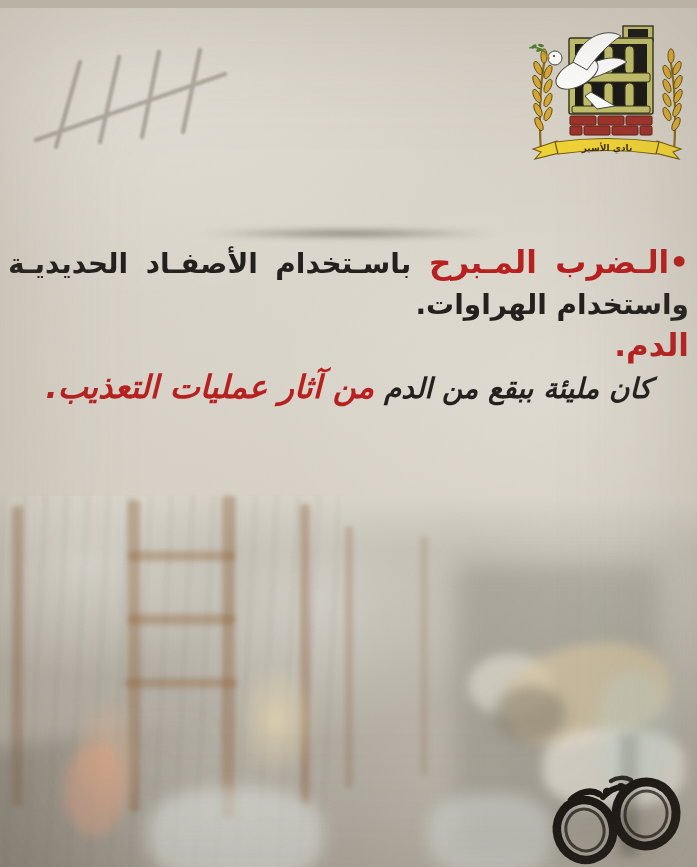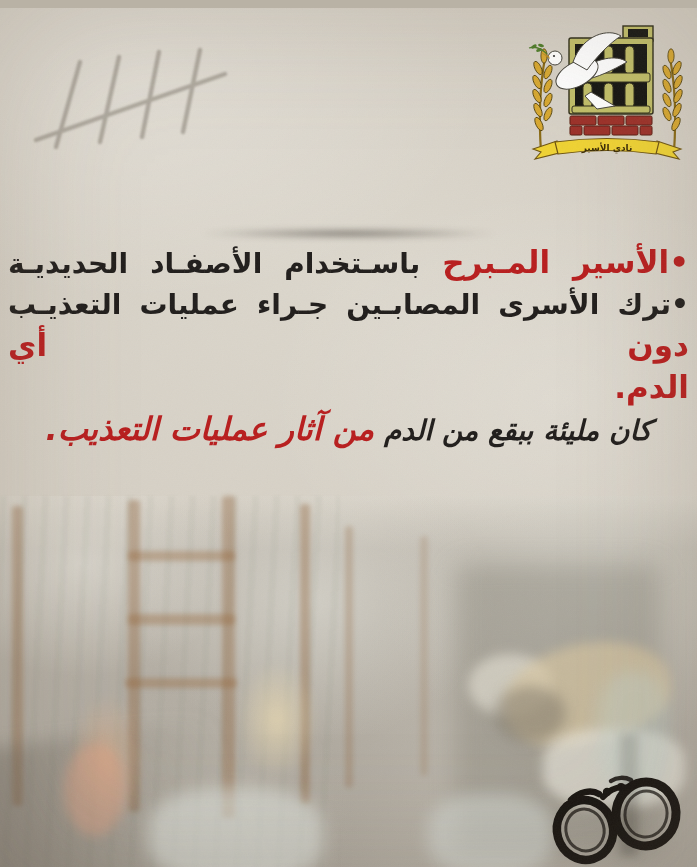--- a/index.html
+++ b/index.html
@@ -198,26 +198,25 @@
       <circle cx="30" cy="40" r="7" fill="#ffffff" stroke="#44423a" stroke-width="1"></circle>
       <path d="M24 38 L15 34 L25 41 Z" fill="#b98c28"></path>
       <circle cx="29" cy="38" r="1.1" fill="#333"></circle>
     </g>
   </svg>
 
   <div class="title-shadow"></div>
 
   <div class="bullets">
     <div class="ln just">
-      <span class="red">•الأسير المـبرح</span>
+      <span class="red">•الـضرب المـبرح</span>
       <span>باسـتخدام الأصفـاد الحديديـة</span>
     </div>
-    <div class="ln just">
-      <span>•ترك الأسرى المصابـين جـراء عمليات التعذيـب</span>
-      <span class="red">دون أي</span>
+    <div class="ln start">
+      <span>واستخدام الهراوات.</span>
     </div>
     <div class="ln start">
       <span class="red">الدم.</span>
     </div>
     <div class="ln center">
       <span>كان مليئة ببقع من الدم</span>
       <span class="red-big">من آثار عمليات التعذيب.</span>
     </div>
   </div>
 

